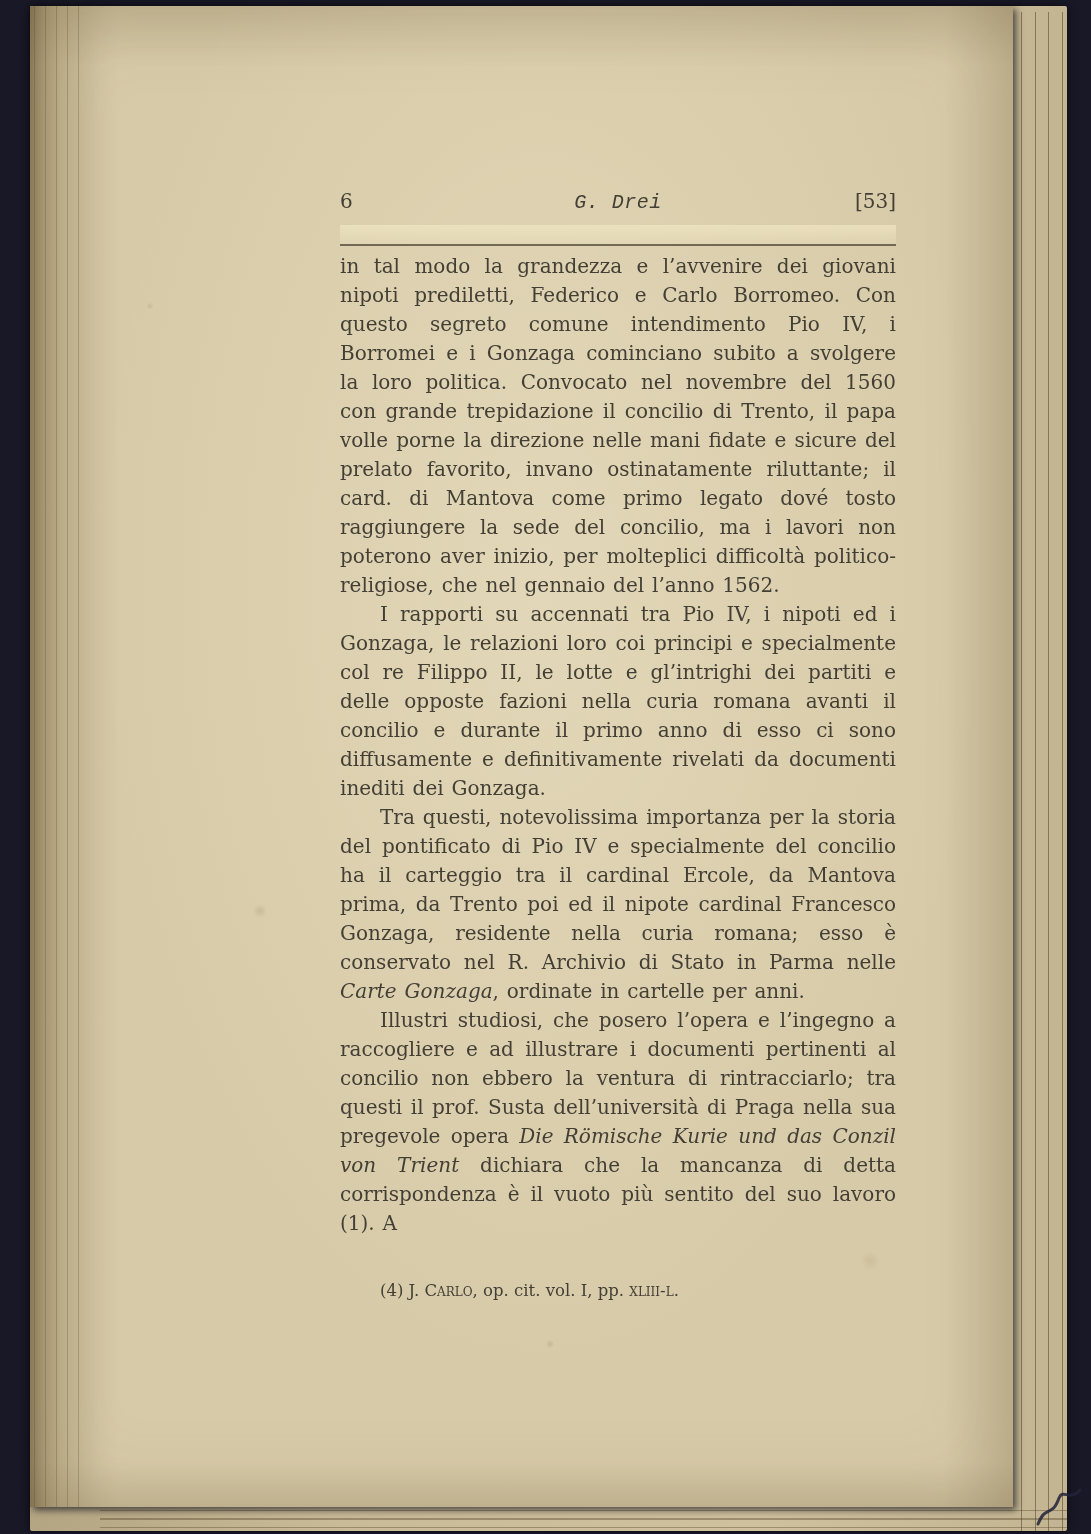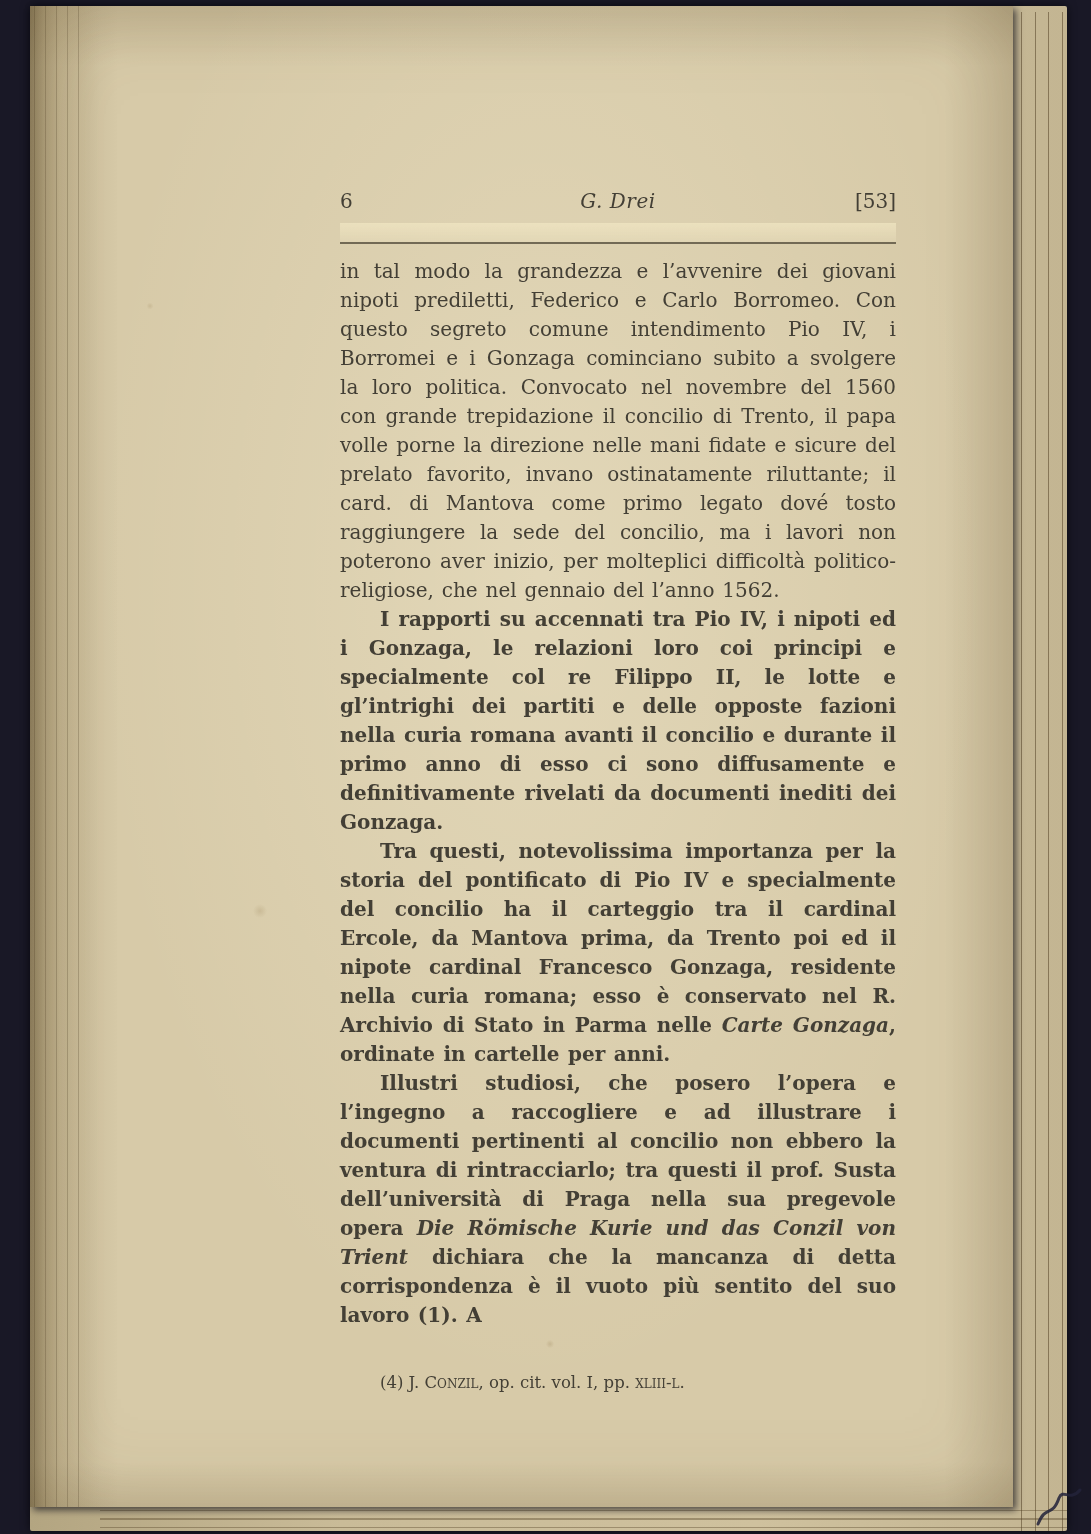--- a/index.html
+++ b/index.html
@@ -59,32 +59,32 @@
   }
 
   
   .text-block {
     position:absolute; left:310px; top:182px; width:556px;
     color:#433f35;
   }
 
   .page-header { display:flex; align-items:baseline; font-size:20px; line-height:26px; }
   .page-number  { width:90px; text-align:left; }
-  .running-head { flex:1; text-align:center; font-style:italic; letter-spacing:.5px; }
+  .running-head { flex:1; text-align:center; font-style:italic; letter-spacing:.5px;font-family:Liberation Mono, monospace; }
   .folio        { width:90px; text-align:right; }
 
   .header-rule-wrap {
     margin-top:9px; height:19px;
     background:linear-gradient(rgba(246,236,200,.6), rgba(246,236,200,.18));
     border-bottom:2px solid rgba(80,72,55,.78);
   }
 
-  .body-text { margin-top:13px; font-size:20px; line-height:29px; }
+  .body-text { margin-top:6px; font-size:20px; line-height:29px; }
   .para { margin:0; text-align:justify; word-spacing:1.5px; }
-  .para.indent { text-indent:40px;font-weight:bold; }
+  .para.indent { text-indent:40px; }
   .it { font-style:italic; }
   .sc { font-variant:small-caps; }
 
   .footnote {
     margin-top:42px; padding-left:40px;
     font-size:16.5px; line-height:22px; text-align:left;
   }
 
   
   .pen-mark { position:absolute; left:1032px; top:1484px; opacity:.85; }
@@ -115,21 +115,21 @@
 
         <div class="header-rule-wrap"></div>
 
         <div class="body-text">
             <p class="para"><span>in tal modo la grandezza e l’avvenire dei giovani nipoti prediletti, Federico e Carlo Borromeo. Con questo segreto comune intendimento Pio IV, i Borromei e i Gonzaga cominciano subito a svolgere la loro politica. Convocato nel novembre del 1560 con grande trepidazione il concilio di Trento, il papa volle porne la direzione nelle mani fidate e sicure del prelato favorito, invano ostinatamente riluttante; il card. di Mantova come primo legato dové tosto raggiungere la sede del concilio, ma i lavori non poterono aver inizio, per molteplici difficoltà politico-religiose, che nel gennaio del l’anno 1562.</span></p>
             <p class="para indent"><span>I rapporti su accennati tra Pio IV, i nipoti ed i Gonzaga, le relazioni loro coi principi e specialmente col re Filippo II, le lotte e gl’intrighi dei partiti e delle opposte fazioni nella curia romana avanti il concilio e durante il primo anno di esso ci sono diffusamente e definitivamente rivelati da documenti inediti dei Gonzaga.</span></p>
             <p class="para indent"><span>Tra questi, notevolissima importanza per la storia del pontificato di Pio IV e specialmente del concilio ha il carteggio tra il cardinal Ercole, da Mantova prima, da Trento poi ed il nipote cardinal Francesco Gonzaga, residente nella curia romana; esso è conservato nel R. Archivio di Stato in Parma nelle </span><span class="it">Carte Gonzaga</span><span>, ordinate in cartelle per anni.</span></p>
             <p class="para indent"><span>Illustri studiosi, che posero l’opera e l’ingegno a raccogliere e ad illustrare i documenti pertinenti al concilio non ebbero la ventura di rintracciarlo; tra questi il prof. Susta dell’università di Praga nella sua pregevole opera </span><span class="it">Die Römische Kurie und das Conzil von Trient</span><span> dichiara che la mancanza di detta corrispondenza è il vuoto più sentito del suo lavoro (1). A</span></p>
           </div>
 
-        <div class="footnote"><span>(4) J. </span><span class="sc">Conzil</span><span>, op. cit. vol. I, pp. </span><span class="sc">xliii-l</span><span>.</span></div>
+        <div class="footnote"><span>(4) J. </span><span class="sc">Carlo</span><span>, op. cit. vol. I, pp. </span><span class="sc">xliii-l</span><span>.</span></div>
 
       </div>
     </div>
   </div>
 
   <svg class="pen-mark" width="54" height="46" viewBox="0 0 54 46">
     <path d="M6,40 C14,20 20,34 27,14 C31,4 38,18 48,6" fill="none" stroke="#23233a" stroke-width="3" stroke-linecap="round"></path>
   </svg>
 
 </div>

